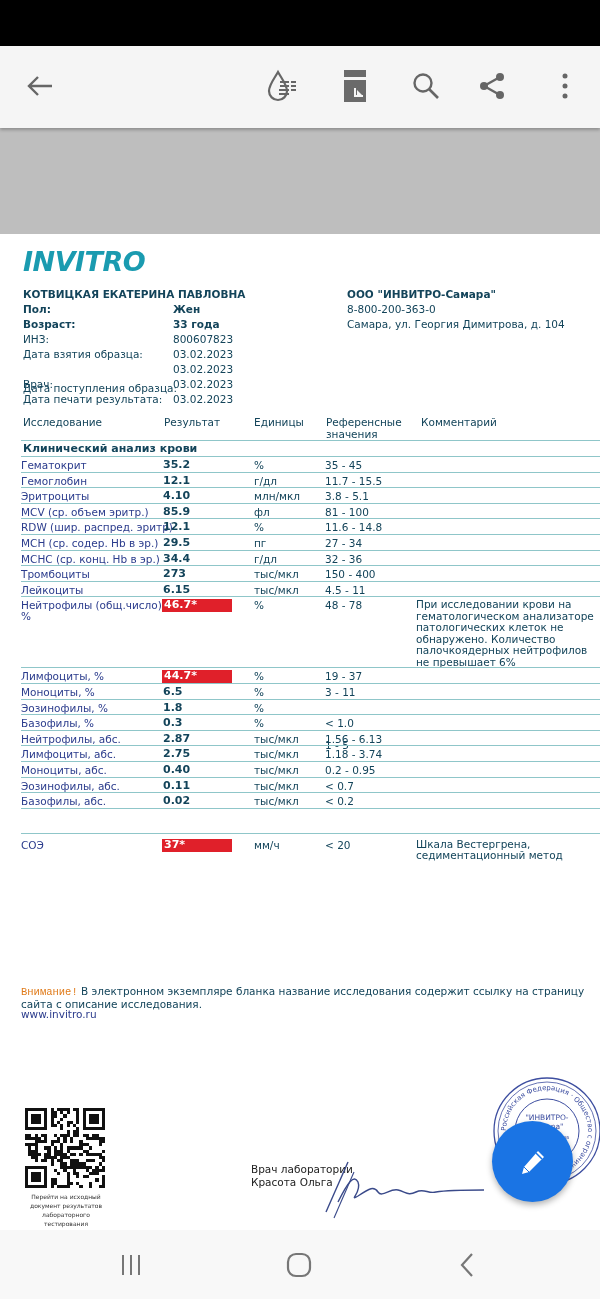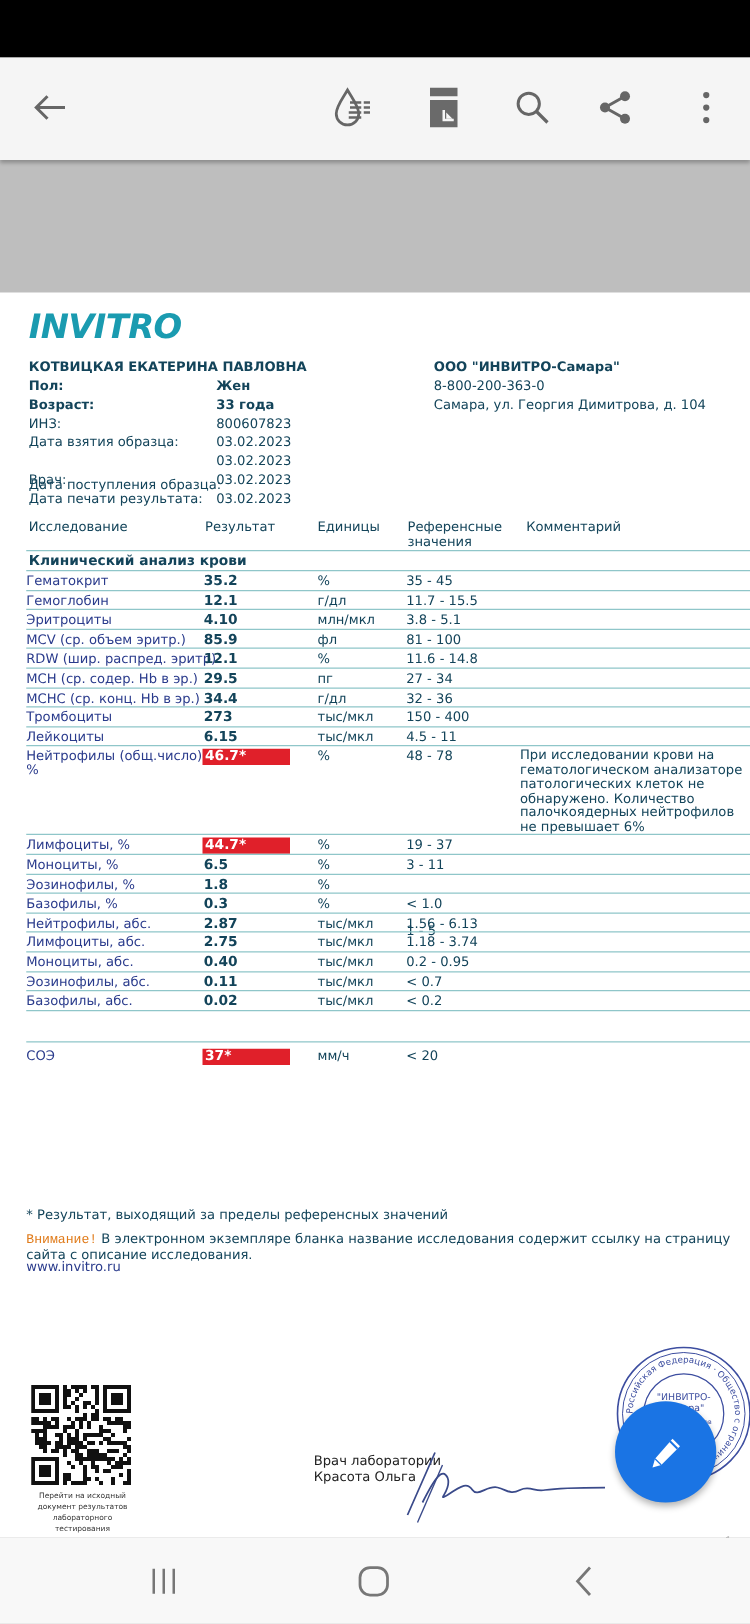--- a/index.html
+++ b/index.html
@@ -260,25 +260,25 @@
           <div class="cell res" style="top: 2px;">0.02</div>
           <div class="cell unit" style="top: 2px;">тыс/мкл</div>
           <div class="cell ref" style="top: 2px;">&lt; 0.2</div>
         </div>
         <div class="line" style="top: 573.8px;"></div>
         <div class="row" style="top: 574.8px; height: 25px; margin-top: 28px;">
           <div class="cell name" style="top: 2px;">СОЭ</div>
           <div class="cell res flag" style="top: 2px;">37*</div>
           <div class="cell unit" style="top: 2px;">мм/ч</div>
           <div class="cell ref" style="top: 2px;">&lt; 20</div>
+          <div class="cell com" style="top: 2px;">Шкала Вестергрена, седиментационный метод</div>
         </div>
         <div class="line" style="top: 598.8px;"></div>
       </div>
 
-    <div class="footnote">* Результат, выходящий за пределы референсных значений</div>
     <div class="warn"><span class="w">Внимание!</span><span> В электронном экземпляре бланка название исследования содержит ссылку на страницу сайта с описание исследования.</span></div>
     <div class="site">www.invitro.ru</div>
 
     <svg class="qr" id="qr" viewBox="0 0 25 25" shape-rendering="crispEdges">
         <rect x="8" y="0" width="1" height="1" fill="#111"></rect>
         <rect x="10" y="0" width="1" height="1" fill="#111"></rect>
         <rect x="11" y="0" width="1" height="1" fill="#111"></rect>
         <rect x="12" y="0" width="1" height="1" fill="#111"></rect>
         <rect x="13" y="0" width="1" height="1" fill="#111"></rect>
         <rect x="15" y="0" width="1" height="1" fill="#111"></rect>

